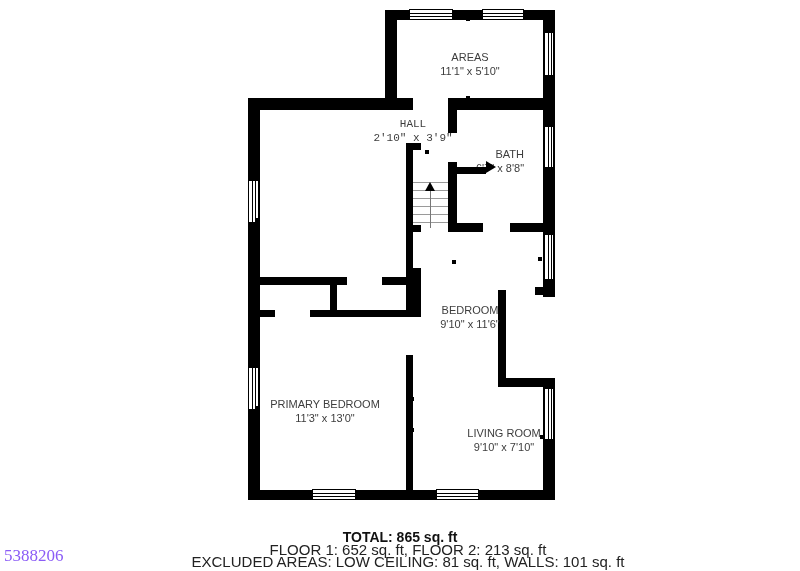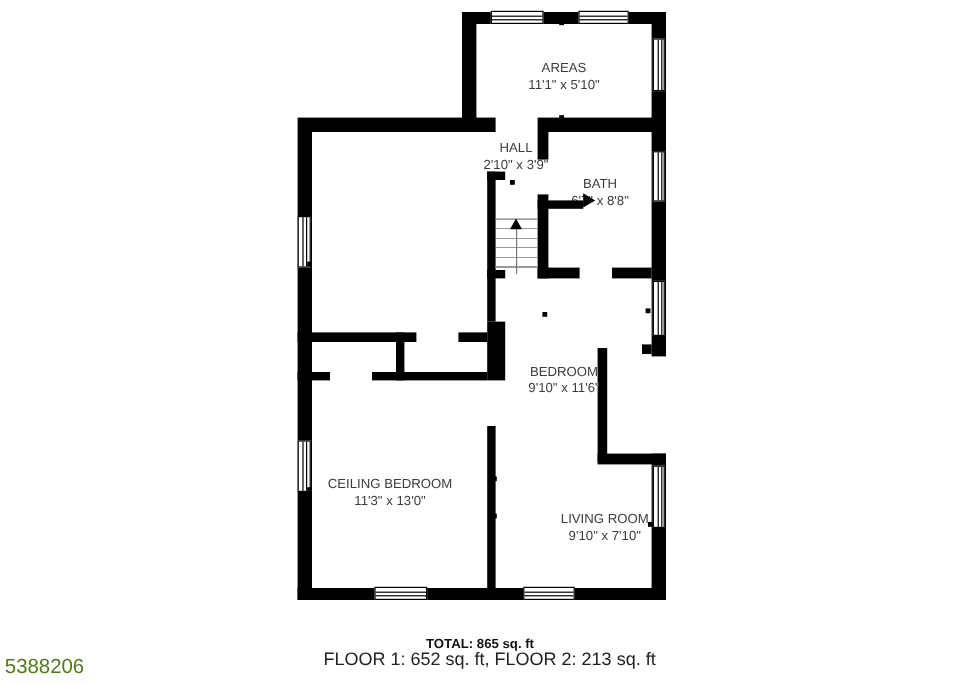--- a/index.html
+++ b/index.html
@@ -19,23 +19,23 @@
   .stairs .arrow{position:absolute;left:12px;top:0;width:0;height:0;
           border-left:5px solid transparent;border-right:5px solid transparent;
           border-bottom:9px solid var(--wall,#000);}
   .bath-stub{position:absolute;left:448px;top:167px;width:38px;height:7px;background:var(--wall,#000);z-index:6;}
   .bath-arrow{position:absolute;left:486px;top:161px;width:0;height:0;z-index:6;
           border-top:6px solid transparent;border-bottom:6px solid transparent;
           border-left:10px solid var(--wall,#000);}
   .room-label{position:absolute;transform:translateX(-50%);text-align:center;z-index:5;
           color:var(--label,#3d3d3d);font-size:11px;line-height:14px;white-space:nowrap;}
   .footer{position:absolute;left:0;top:531px;width:800px;text-align:center;color:var(--footer,#222);z-index:5;}
-  .footer .total{font-size:11px;font-weight:bold;line-height:13px;color:#111;}
+  .footer .total{font-size:14px;font-weight:bold;line-height:13px;color:#111;}
   .footer .line{font-size:15px;line-height:11.5px;padding-left:16px;}
-  .watermark{position:absolute;left:4px;top:546px;font-size:17px;color:#4d7c0f;z-index:5;}
+  .watermark{position:absolute;left:4px;top:546px;font-size:17px;color:#8b5cf6;z-index:5;font-family:Liberation Serif, serif;}
 </style>
 </head>
 <body>
 
 <div id="canvas">
 
   <div class="wall" style="left:385px;top:10px;width:170px;height:10px;"></div>
   <div class="wall" style="left:385px;top:18px;width:12px;height:82px;"></div>
   <div class="wall" style="left:543px;top:18px;width:12px;height:82px;"></div>
   <div class="win-h" style="left:409px;top:9px;width:44px;height:11px;"></div>
@@ -95,41 +95,42 @@
   <div class="tick" style="left:540px;top:435px;"></div>
   <div class="tick" style="left:410px;top:397px;"></div>
   <div class="tick" style="left:410px;top:428px;"></div>
   <div class="tick" style="left:452px;top:260px;"></div>
   <div class="tick" style="left:425px;top:150px;"></div>
 
   <div class="room-label" style="left:470px;top:50px;">
     <div>AREAS</div>
     <div class="dims">11'1" x 5'10"</div>
   </div>
-  <div class="room-label" style="left:430px;top:117px;">
+  <div class="room-label" style="left:413px;top:117px;font-family:Liberation Mono, monospace;">
     <div>HALL</div>
     <div class="dims">2'10" x 3'9"</div>
   </div>
-  <div class="room-label" style="left:500px;top:147px;">
+  <div class="room-label" style="left:500px;top:147px;text-align:right;">
     <div>BATH</div>
     <div class="dims">6'7" x 8'8"</div>
   </div>
   <div class="room-label" style="left:470px;top:303px;">
     <div>BEDROOM</div>
     <div class="dims">9'10" x 11'6"</div>
   </div>
   <div class="room-label" style="left:325px;top:397px;">
-    <div>CEILING BEDROOM</div>
+    <div>PRIMARY BEDROOM</div>
     <div class="dims">11'3" x 13'0"</div>
   </div>
   <div class="room-label" style="left:504px;top:426px;">
     <div>LIVING ROOM</div>
     <div class="dims">9'10" x 7'10"</div>
   </div>
 
   <div class="footer">
     <div class="total">TOTAL: 865 sq. ft</div>
     <div class="line">FLOOR 1: 652 sq. ft, FLOOR 2: 213 sq. ft</div>
+    <div class="line">EXCLUDED AREAS: LOW CEILING: 81 sq. ft, WALLS: 101 sq. ft</div>
   </div>
 
   <div class="watermark">5388206</div>
 
 </div>
 
 </body></html>

